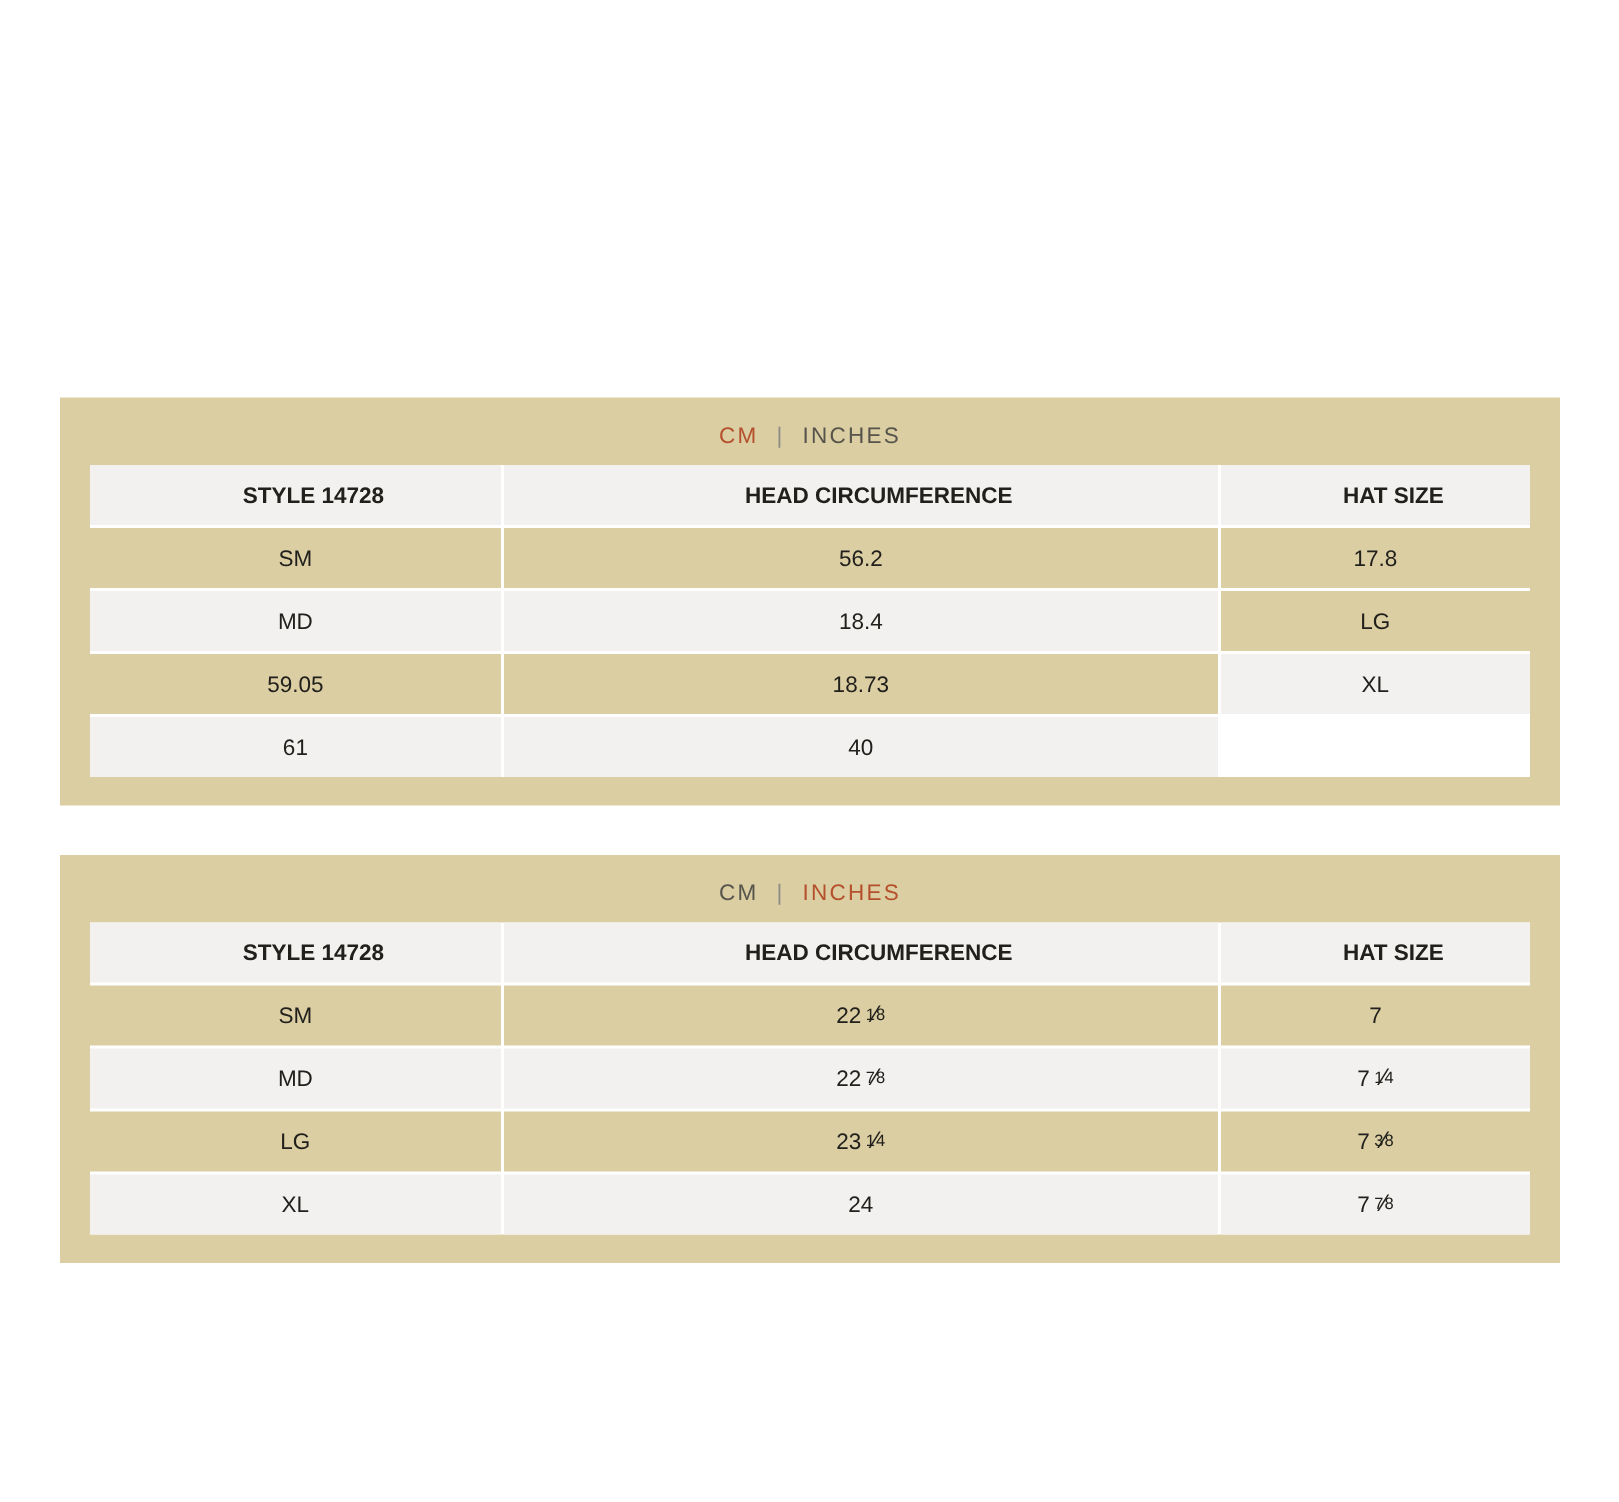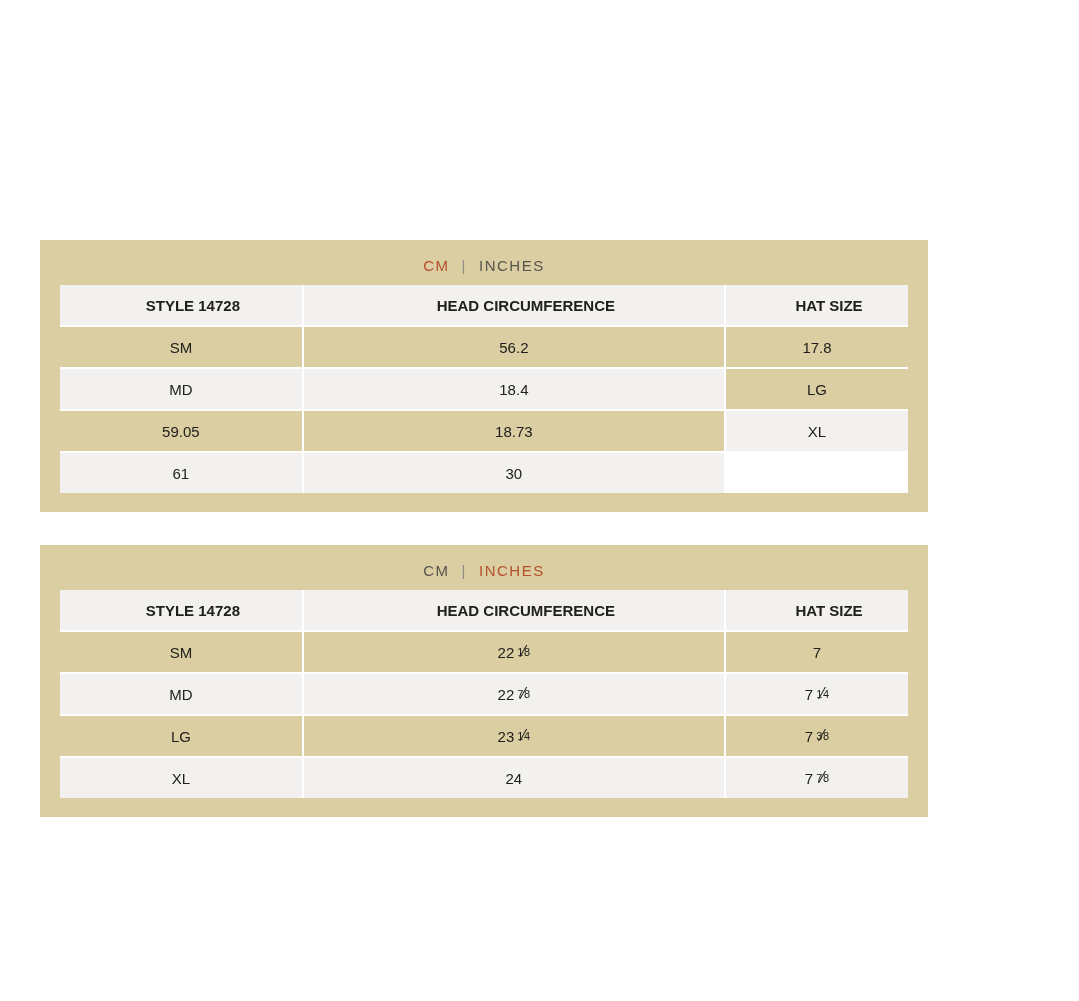--- a/index.html
+++ b/index.html
@@ -16,23 +16,24 @@
   body{font-family:"Liberation Sans",sans-serif;color:var(--text);}
   .page{position:relative;width:1079px;height:1001px;background:#ffffff;overflow:hidden;}
 
   .page-title{
     position:absolute;top:137px;left:0;width:100%;
     text-align:center;font-size:27px;font-weight:700;
     letter-spacing:0.5px;color:var(--text);
   }
 
   .card{
-    position:absolute;left:40px;width:888px;height:272px;
+    position:absolute;left:40px;width:1000px;height:272px;
     background:var(--tan);
     padding:14px 20px 19px 20px;
+    margin-top:25px;
   }
   .card.cm{top:240px;}
   .card.inches{top:545px;}
 
   .toggle{
     height:24px;line-height:24px;text-align:center;
     font-size:15px;letter-spacing:1.5px;color:var(--muted);
     margin-bottom:7px;
   }
   .toggle .unit{cursor:pointer;color:var(--muted);}
@@ -75,21 +76,21 @@
         <div class="cell tan label">SM</div>
         <div class="cell tan">56.2</div>
         <div class="cell tan">17.8</div>
         <div class="cell alt label">MD</div>
         <div class="cell alt">18.4</div>
         <div class="cell tan label">LG</div>
         <div class="cell tan">59.05</div>
         <div class="cell tan">18.73</div>
         <div class="cell alt label">XL</div>
         <div class="cell alt">61</div>
-        <div class="cell alt">30</div>
+        <div class="cell alt">40</div>
       </div>
   </section>
 
   <section class="card inches">
     <div class="toggle"><span class="unit">CM</span><span class="divider">|</span><span class="unit active">INCHES</span></div>
     <div class="size-table">
         <div class="cell head">STYLE 14728</div>
         <div class="cell head">HEAD CIRCUMFERENCE</div>
         <div class="cell head">HAT SIZE</div>
         <div class="cell tan label">SM</div>

